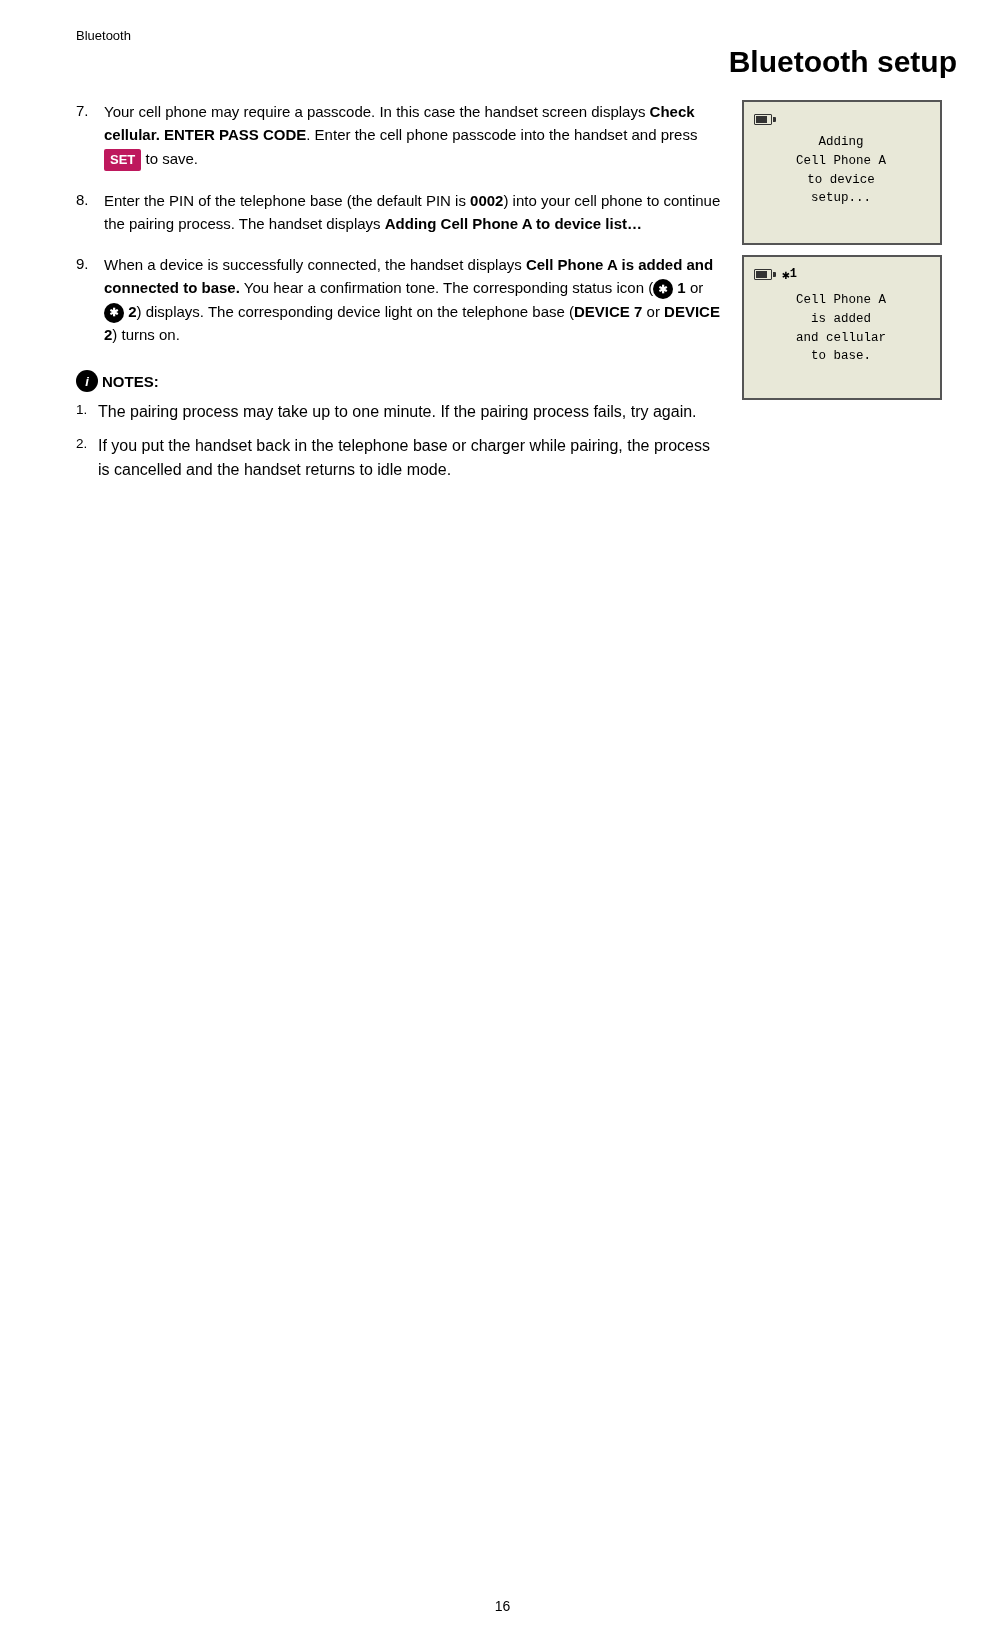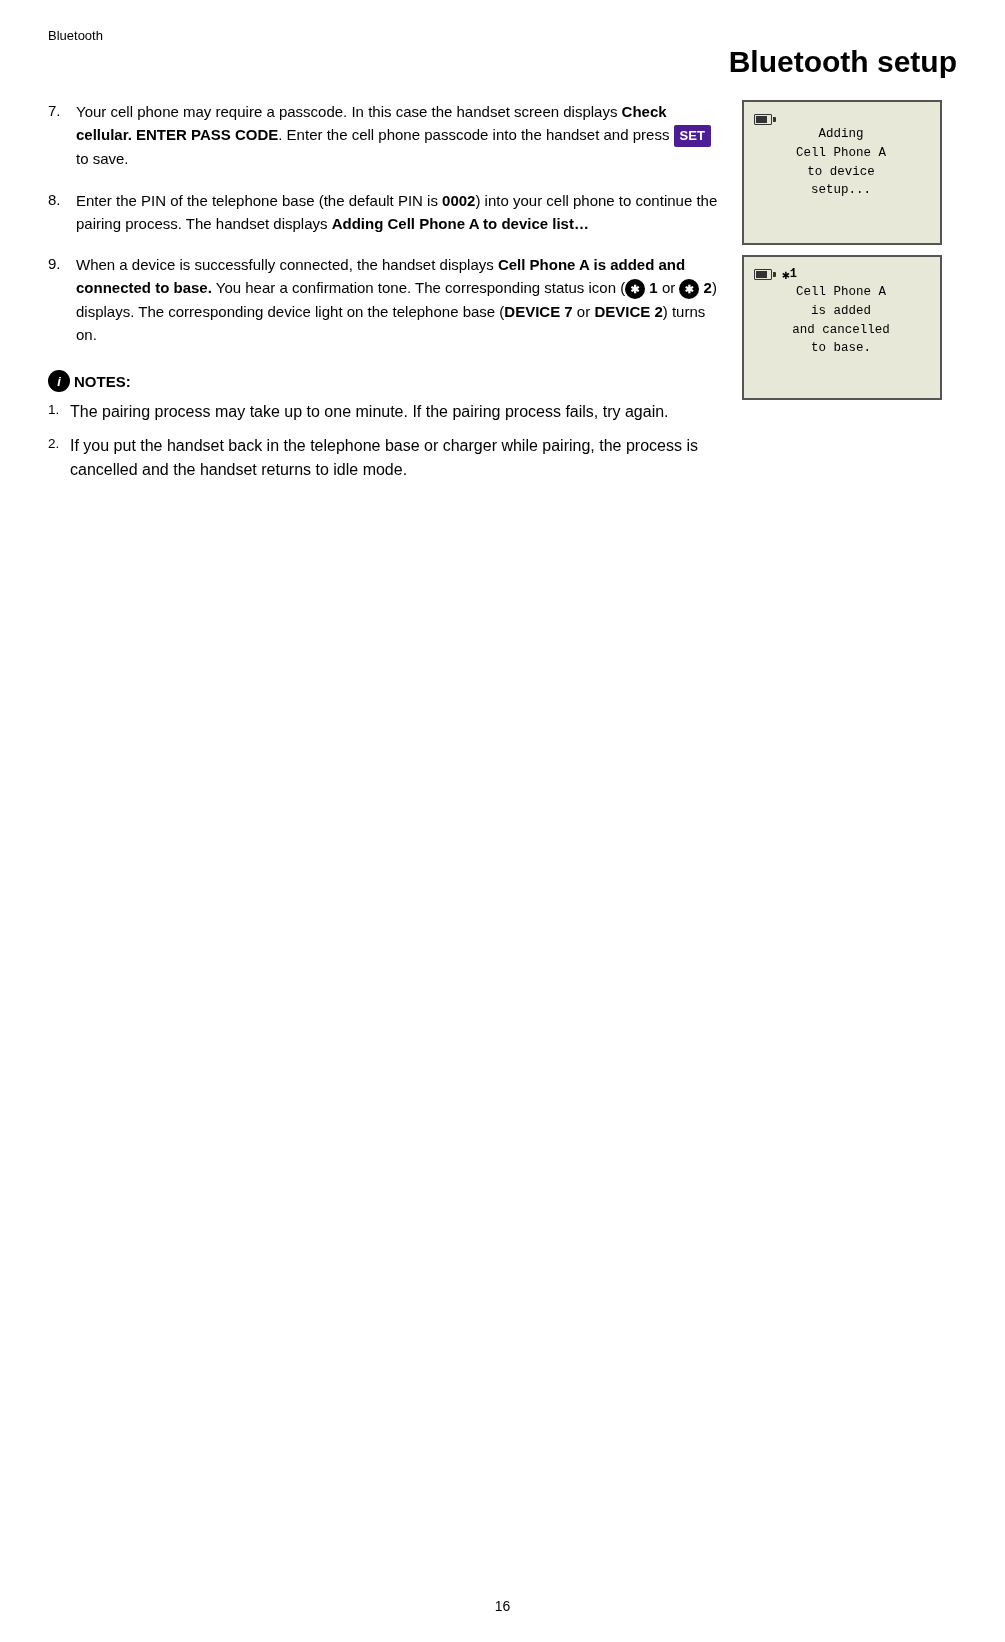--- a/index.html
+++ b/index.html
@@ -14,21 +14,21 @@
       background: #ffffff;
       font-family: Arial, Helvetica, sans-serif;
       font-size: 15px;
       color: #000000;
       position: relative;
     }
 
     .page-container {
       width: 100%;
       min-height: 1642px;
-      padding: 28px 48px 60px 48px;
+      padding: 28px 48px 60px 76px;
       position: relative;
     }
 
     .section-label {
       font-size: 13px;
       color: #000;
       margin-bottom: 2px;
     }
 
     .page-title {
@@ -86,21 +86,21 @@
       line-height: 1.55;
       color: #000;
     }
 
     .step-text b {
       font-weight: bold;
     }
 
     .set-key {
       display: inline-block;
-      background: #4c1d95;
+      background: #be185d;
       color: #fff;
       font-weight: bold;
       font-size: 13px;
       padding: 1px 6px;
       border-radius: 2px;
       font-family: Arial, sans-serif;
     }
 
     
     .device-screen {
@@ -155,20 +155,21 @@
       width: 70%;
       background: #333;
     }
 
     .device-screen-text {
       text-align: center;
       width: 100%;
       line-height: 1.5;
       font-size: 12.5px;
       font-family: 'Courier New', Courier, monospace;
+      margin-top: 8px;
     }
 
     
     .notes-section {
       margin-top: 24px;
       margin-bottom: 18px;
     }
 
     .notes-header {
       display: flex;
@@ -319,21 +320,21 @@
         <div class="device-screen-top">
           <span class="device-battery-icon">
             <span class="battery-fill"></span>
           </span>
           <span style="margin-left:4px; font-size:13px; font-weight:bold;">✱</span>
           <span style="font-size:12px; font-weight:bold;">1</span>
         </div>
         <div class="device-screen-text">
           <div>Cell Phone A</div>
           <div>is added</div>
-          <div>and cancelled</div>
+          <div>and cellular</div>
           <div>to base.</div>
         </div>
       </div>
 
     </div>
 
   </div>
 
   <div class="page-number">16</div>
 

